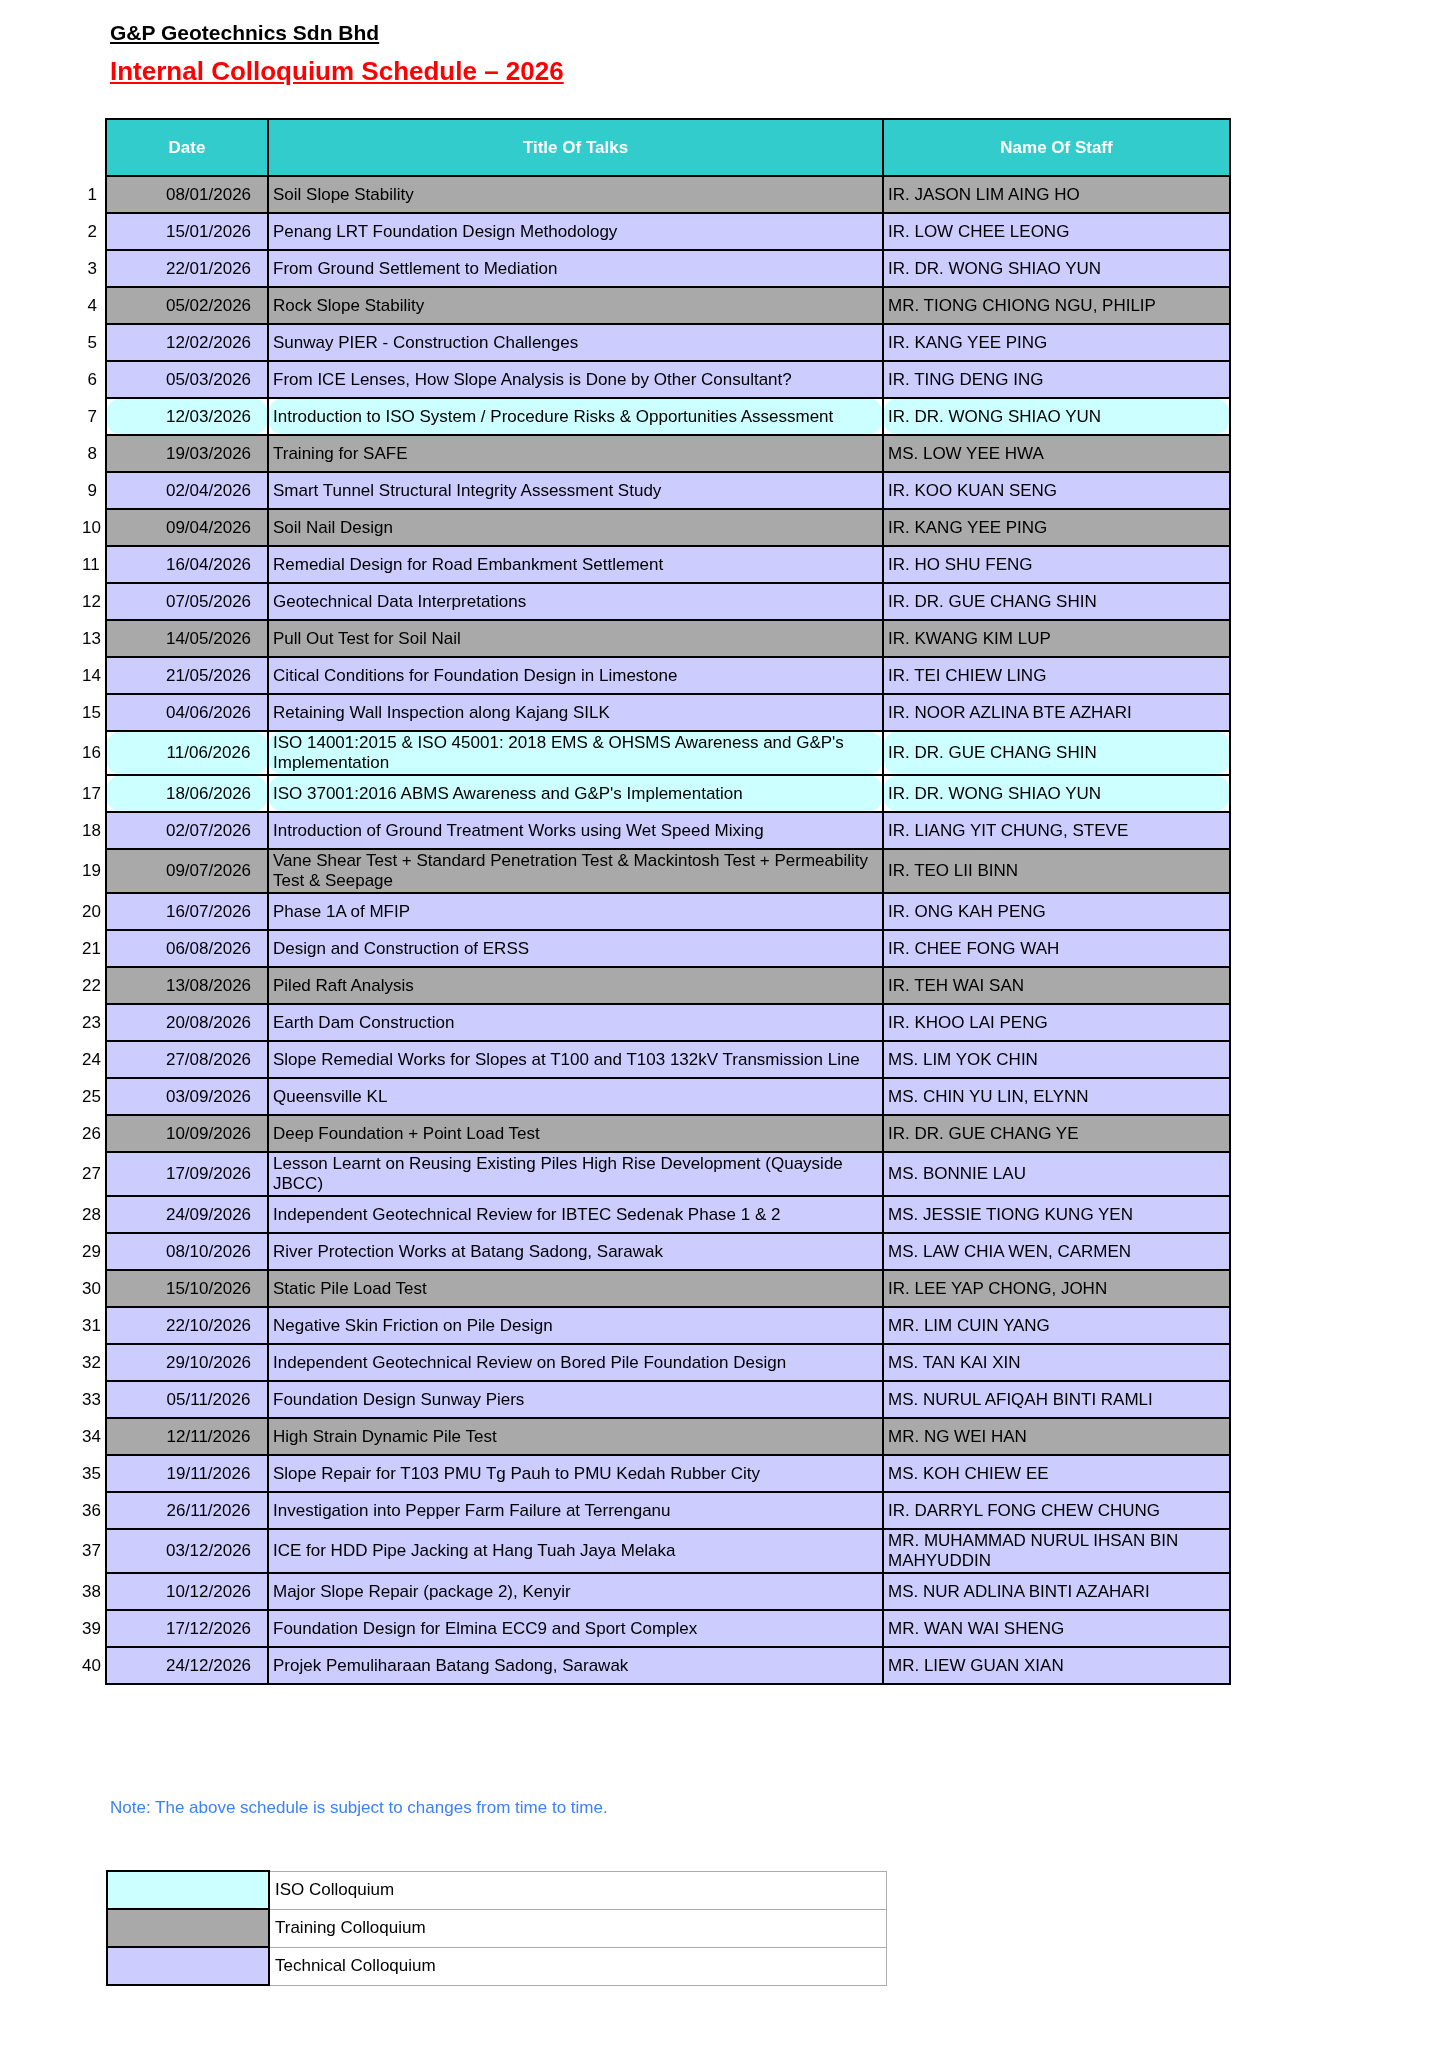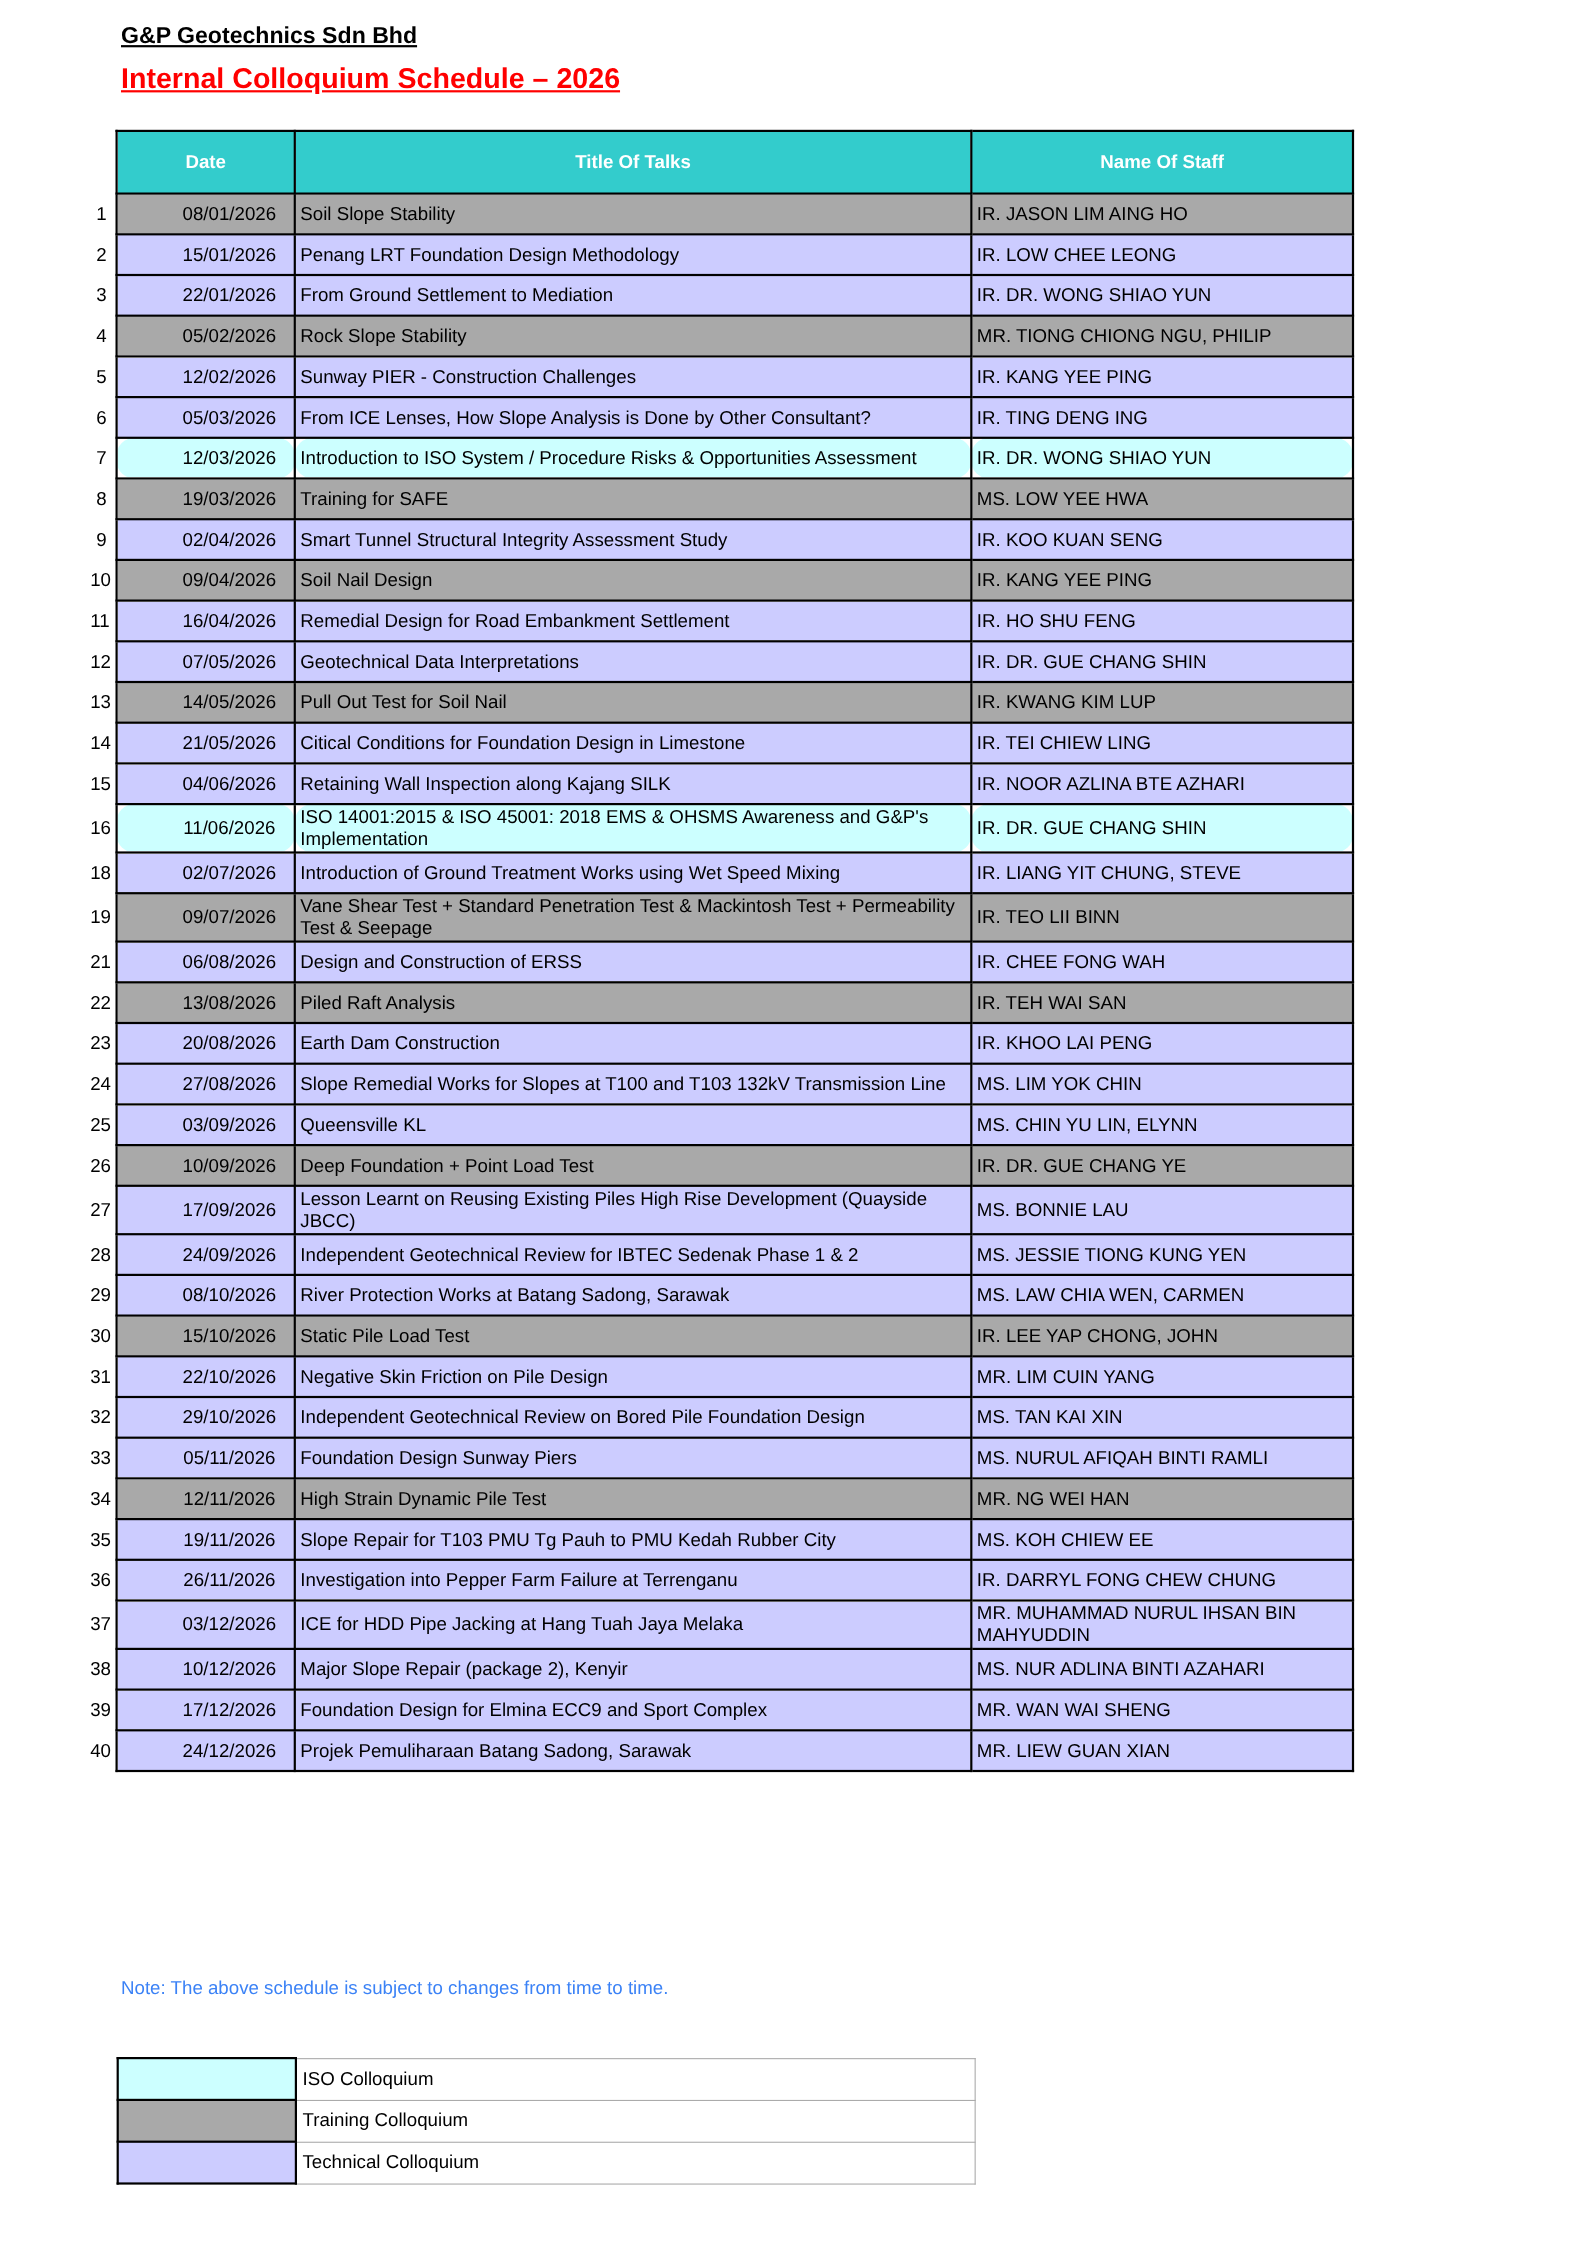--- a/index.html
+++ b/index.html
@@ -197,31 +197,43 @@
           <td class="date">04/06/2026</td>
           <td class="title">Retaining Wall Inspection along Kajang SILK</td>
           <td class="staff">IR. NOOR AZLINA BTE AZHARI</td>
         </tr>
         <tr class="row-iso">
           <td class="num">16</td>
           <td class="date">11/06/2026</td>
           <td class="title">ISO 14001:2015 &amp; ISO 45001: 2018 EMS &amp; OHSMS Awareness and G&amp;P's Implementation</td>
           <td class="staff">IR. DR. GUE CHANG SHIN</td>
         </tr>
+        <tr class="row-iso">
+          <td class="num">17</td>
+          <td class="date">18/06/2026</td>
+          <td class="title">ISO 37001:2016 ABMS Awareness and G&amp;P's Implementation</td>
+          <td class="staff">IR. DR. WONG SHIAO YUN</td>
+        </tr>
         <tr class="row-technical">
           <td class="num">18</td>
           <td class="date">02/07/2026</td>
           <td class="title">Introduction of Ground Treatment Works using Wet Speed Mixing</td>
           <td class="staff">IR. LIANG YIT CHUNG, STEVE</td>
         </tr>
         <tr class="row-training">
           <td class="num">19</td>
           <td class="date">09/07/2026</td>
           <td class="title">Vane Shear Test + Standard Penetration Test &amp; Mackintosh Test + Permeability Test &amp; Seepage</td>
           <td class="staff">IR. TEO LII BINN</td>
+        </tr>
+        <tr class="row-technical">
+          <td class="num">20</td>
+          <td class="date">16/07/2026</td>
+          <td class="title">Phase 1A of MFIP</td>
+          <td class="staff">IR. ONG KAH PENG</td>
         </tr>
         <tr class="row-technical">
           <td class="num">21</td>
           <td class="date">06/08/2026</td>
           <td class="title">Design and Construction of ERSS</td>
           <td class="staff">IR. CHEE FONG WAH</td>
         </tr>
         <tr class="row-training">
           <td class="num">22</td>
           <td class="date">13/08/2026</td>

